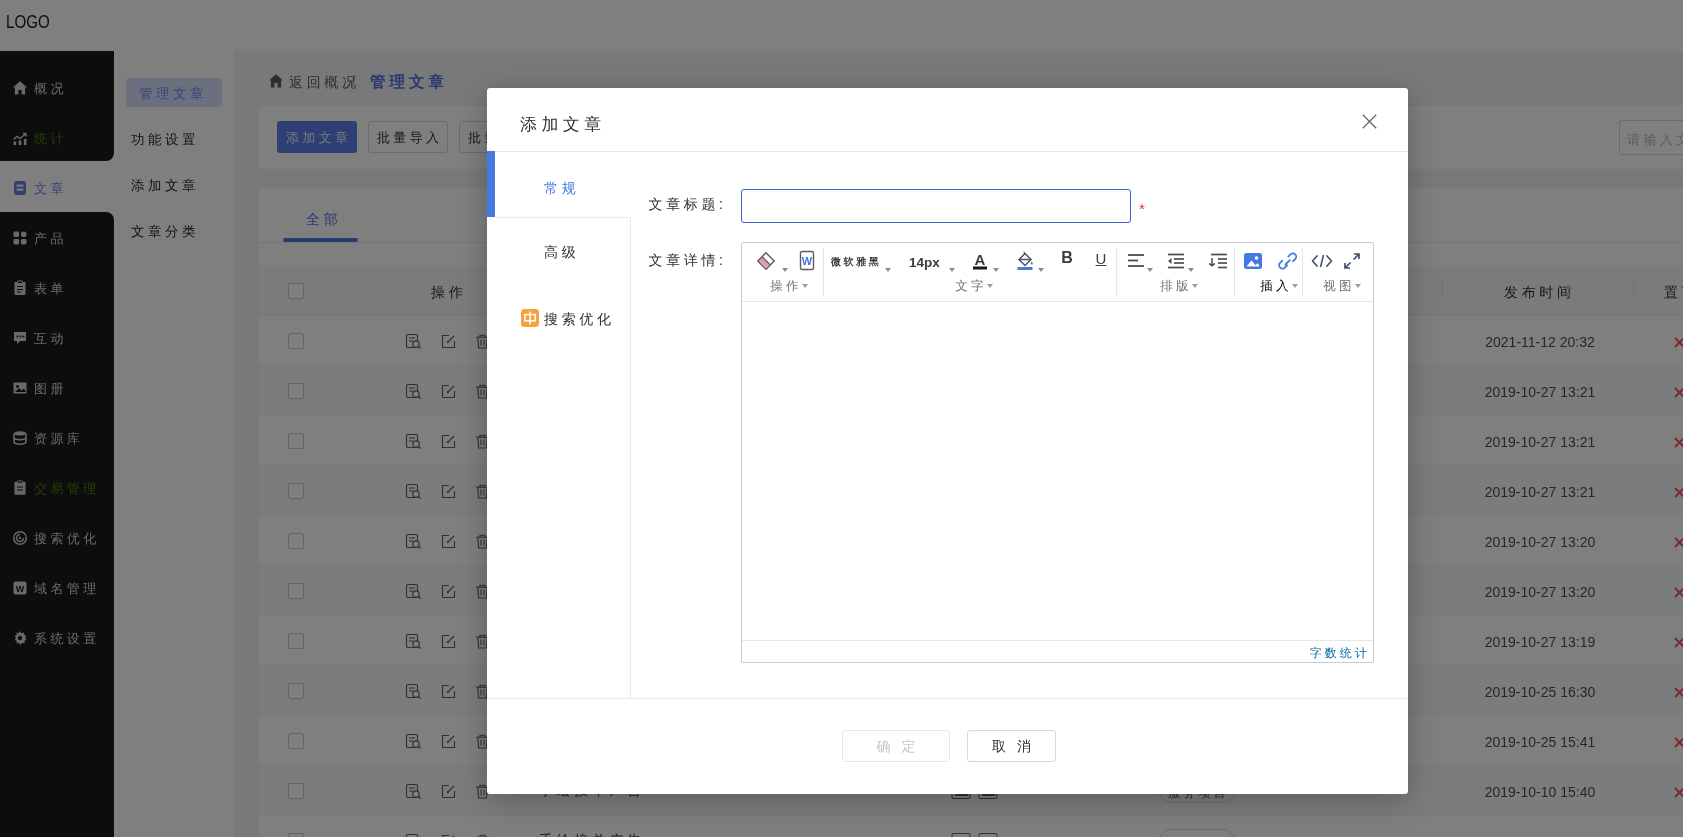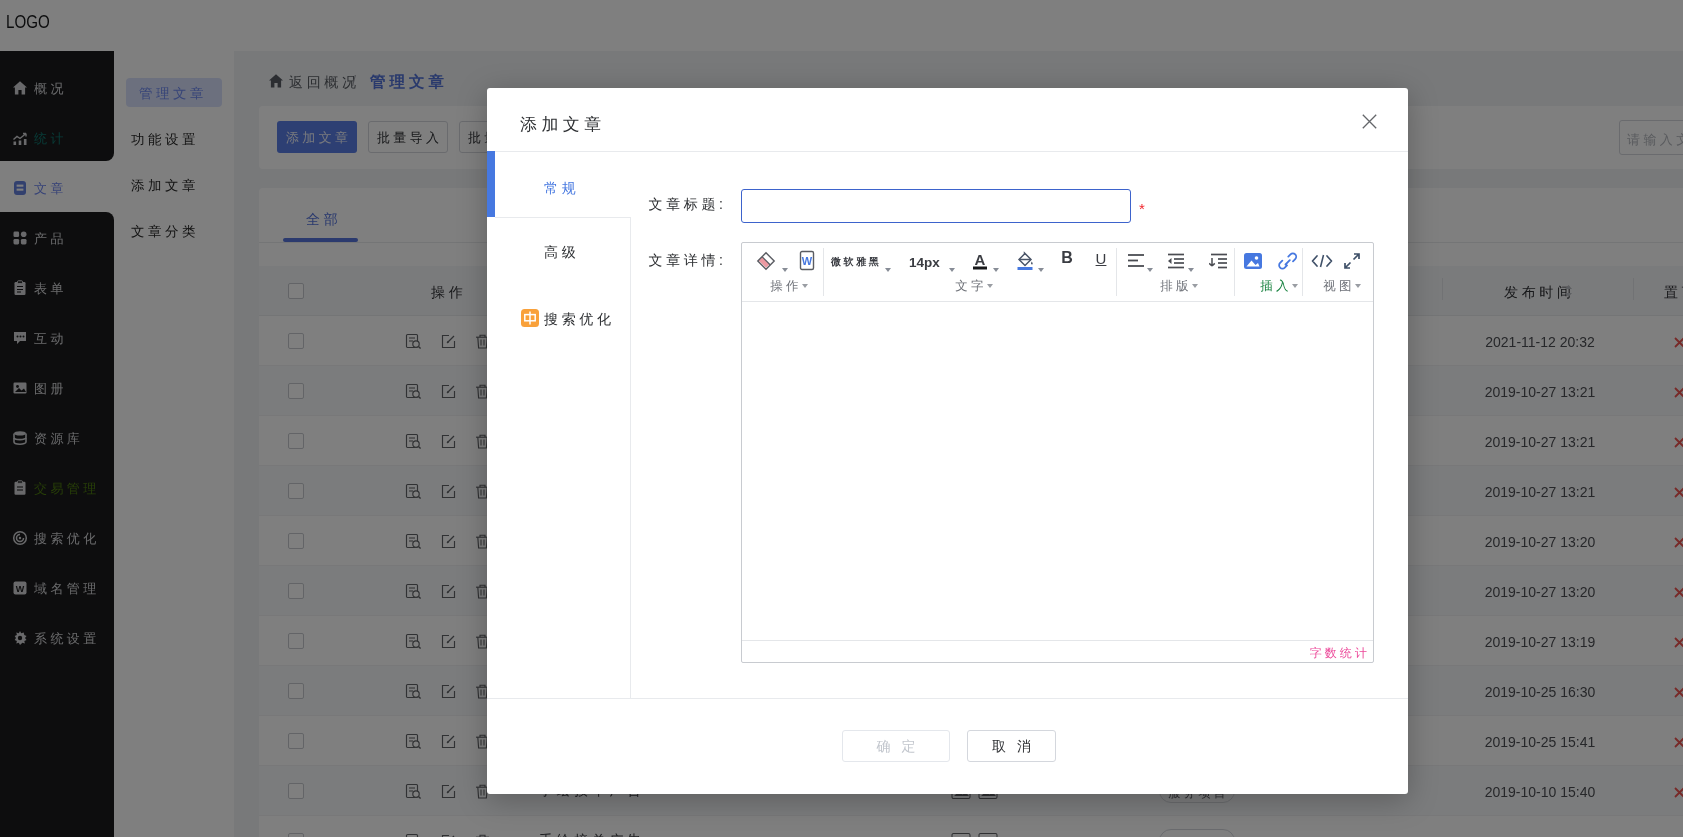--- a/index.html
+++ b/index.html
@@ -19,21 +19,21 @@
 <div class="ab" style="left:12px;top:80px;width:16px;height:16px"><svg width="16" height="16" viewBox="0 0 16 16" style="">
         <path d="M8 1.2 L15 7.4 H13.1 V14.5 H9.6 V10 H6.4 V14.5 H2.9 V7.4 H1 Z" fill="#d2d3d6"></path>
       </svg></div>
 <div class="ab cj" style="left:34px;top:80px;font-size:13px;color:#d2d3d6">概况</div>
 <div class="ab" style="left:12px;top:130px;width:16px;height:16px"><svg width="16" height="16" viewBox="0 0 16 16" style="">
         <path d="M1.5 9.5 L5 6.5 L8 8.5 L14 3.5 M14 3.5 h-3 M14 3.5 v3" fill="none" stroke="#d2d3d6" stroke-width="1.4"></path>
         <rect x="1.5" y="11.5" width="2.6" height="3.5" fill="#d2d3d6"></rect>
         <rect x="6.7" y="10.5" width="2.6" height="4.5" fill="#d2d3d6"></rect>
         <rect x="11.9" y="9" width="2.6" height="6" fill="#d2d3d6"></rect>
       </svg></div>
-<div class="ab cj" style="left:34px;top:130px;font-size:13px;color:#0f766e">统计</div>
+<div class="ab cj" style="left:34px;top:130px;font-size:13px;color:#4d7c0f">统计</div>
 <div class="ab" style="left:12px;top:180px;width:16px;height:16px"><svg width="16" height="16" viewBox="0 0 16 16" style="">
         <rect x="2" y="1" width="12" height="14" rx="3" fill="#6480dc"></rect>
         <rect x="4.6" y="4.6" width="6.8" height="2.1" fill="#fff"></rect>
         <rect x="4.6" y="8.6" width="6.8" height="2.1" fill="#fff"></rect>
       </svg></div>
 <div class="ab cj" style="left:34px;top:180px;font-size:13px;color:#6e86ee">文章</div>
 <div class="ab" style="left:12px;top:230px;width:16px;height:16px"><svg width="16" height="16" viewBox="0 0 16 16" style="">
         <rect x="1.5" y="1.5" width="5.6" height="5.6" rx="1.4" fill="#d2d3d6"></rect>
         <rect x="8.9" y="1.5" width="5.6" height="5.6" rx="2.8" fill="#d2d3d6"></rect>
         <rect x="1.5" y="8.9" width="5.6" height="5.6" rx="1.4" fill="#d2d3d6"></rect>
@@ -619,18 +619,18 @@
 <div class="ab" style="left:1310px;top:251px;width:24px;height:20px"><svg width="24" height="20" viewBox="0 0 24 20" style="">
       <path d="M7 5 L2.5 10 L7 15 M17 5 L21.5 10 L17 15" fill="none" stroke="#3f5068" stroke-width="1.7" stroke-linecap="round" stroke-linejoin="round"></path>
       <line x1="13.5" y1="4" x2="10.5" y2="16" stroke="#3f5068" stroke-width="1.6"></line>
     </svg></div>
 <div class="ab" style="left:1342px;top:251px;width:20px;height:20px"><svg width="20" height="20" viewBox="0 0 20 20" style="">
       <path d="M12 3 h5 v5 M17 3 l-5.5 5.5 M8 17 H3 v-5 M3 17 l5.5 -5.5" fill="none" stroke="#3f5068" stroke-width="1.7"></path>
     </svg></div>
 <div class="ab" style="left:749px;top:278px;width:80px;text-align:center;font-size:12.5px;color:#6e7178"><span class="cj">操作</span> <span class="caret" style="border-top-color:#9a9da3"></span></div>
 <div class="ab" style="left:934px;top:278px;width:80px;text-align:center;font-size:12.5px;color:#6e7178"><span class="cj">文字</span> <span class="caret" style="border-top-color:#9a9da3"></span></div>
 <div class="ab" style="left:1139px;top:278px;width:80px;text-align:center;font-size:12.5px;color:#6e7178"><span class="cj">排版</span> <span class="caret" style="border-top-color:#9a9da3"></span></div>
-<div class="ab" style="left:1239px;top:278px;width:80px;text-align:center;font-size:12.5px;color:#15803d"><span class="cj">插入</span> <span class="caret" style="border-top-color:#9a9da3"></span></div>
+<div class="ab" style="left:1239px;top:278px;width:80px;text-align:center;font-size:12.5px;color:#000000"><span class="cj">插入</span> <span class="caret" style="border-top-color:#9a9da3"></span></div>
 <div class="ab" style="left:1302px;top:278px;width:80px;text-align:center;font-size:12.5px;color:#6e7178"><span class="cj">视图</span> <span class="caret" style="border-top-color:#9a9da3"></span></div>
 <div class="ab" style="left:742px;top:640px;width:631px;height:1px;background:#e4e6e9"></div>
-<div class="ab" style="left:1147px;top:645px;width:220px;text-align:right;font-size:12px;color:#ec4899"><span class="cj">字数统计</span></div>
+<div class="ab" style="left:1147px;top:645px;width:220px;text-align:right;font-size:12px;color:#0369a1"><span class="cj">字数统计</span></div>
 <div class="ab" style="left:487px;top:698px;width:921px;height:1px;background:#e8eaed"></div>
 <div class="ab" style="left:842px;top:730px;width:108px;height:32px;border:1px solid #e4e7ec;border-radius:3px;text-align:center;line-height:30px;background:#fff"><span class="cj" style="font-size:14px;color:#c3c7ce">确 定</span></div>
 <div class="ab" style="left:967px;top:730px;width:89px;height:32px;border:1px solid #d4d7dd;border-radius:3px;text-align:center;line-height:30px;background:#fff"><span class="cj" style="font-size:14px;color:#2e3033">取 消</span></div>
 </body></html>

